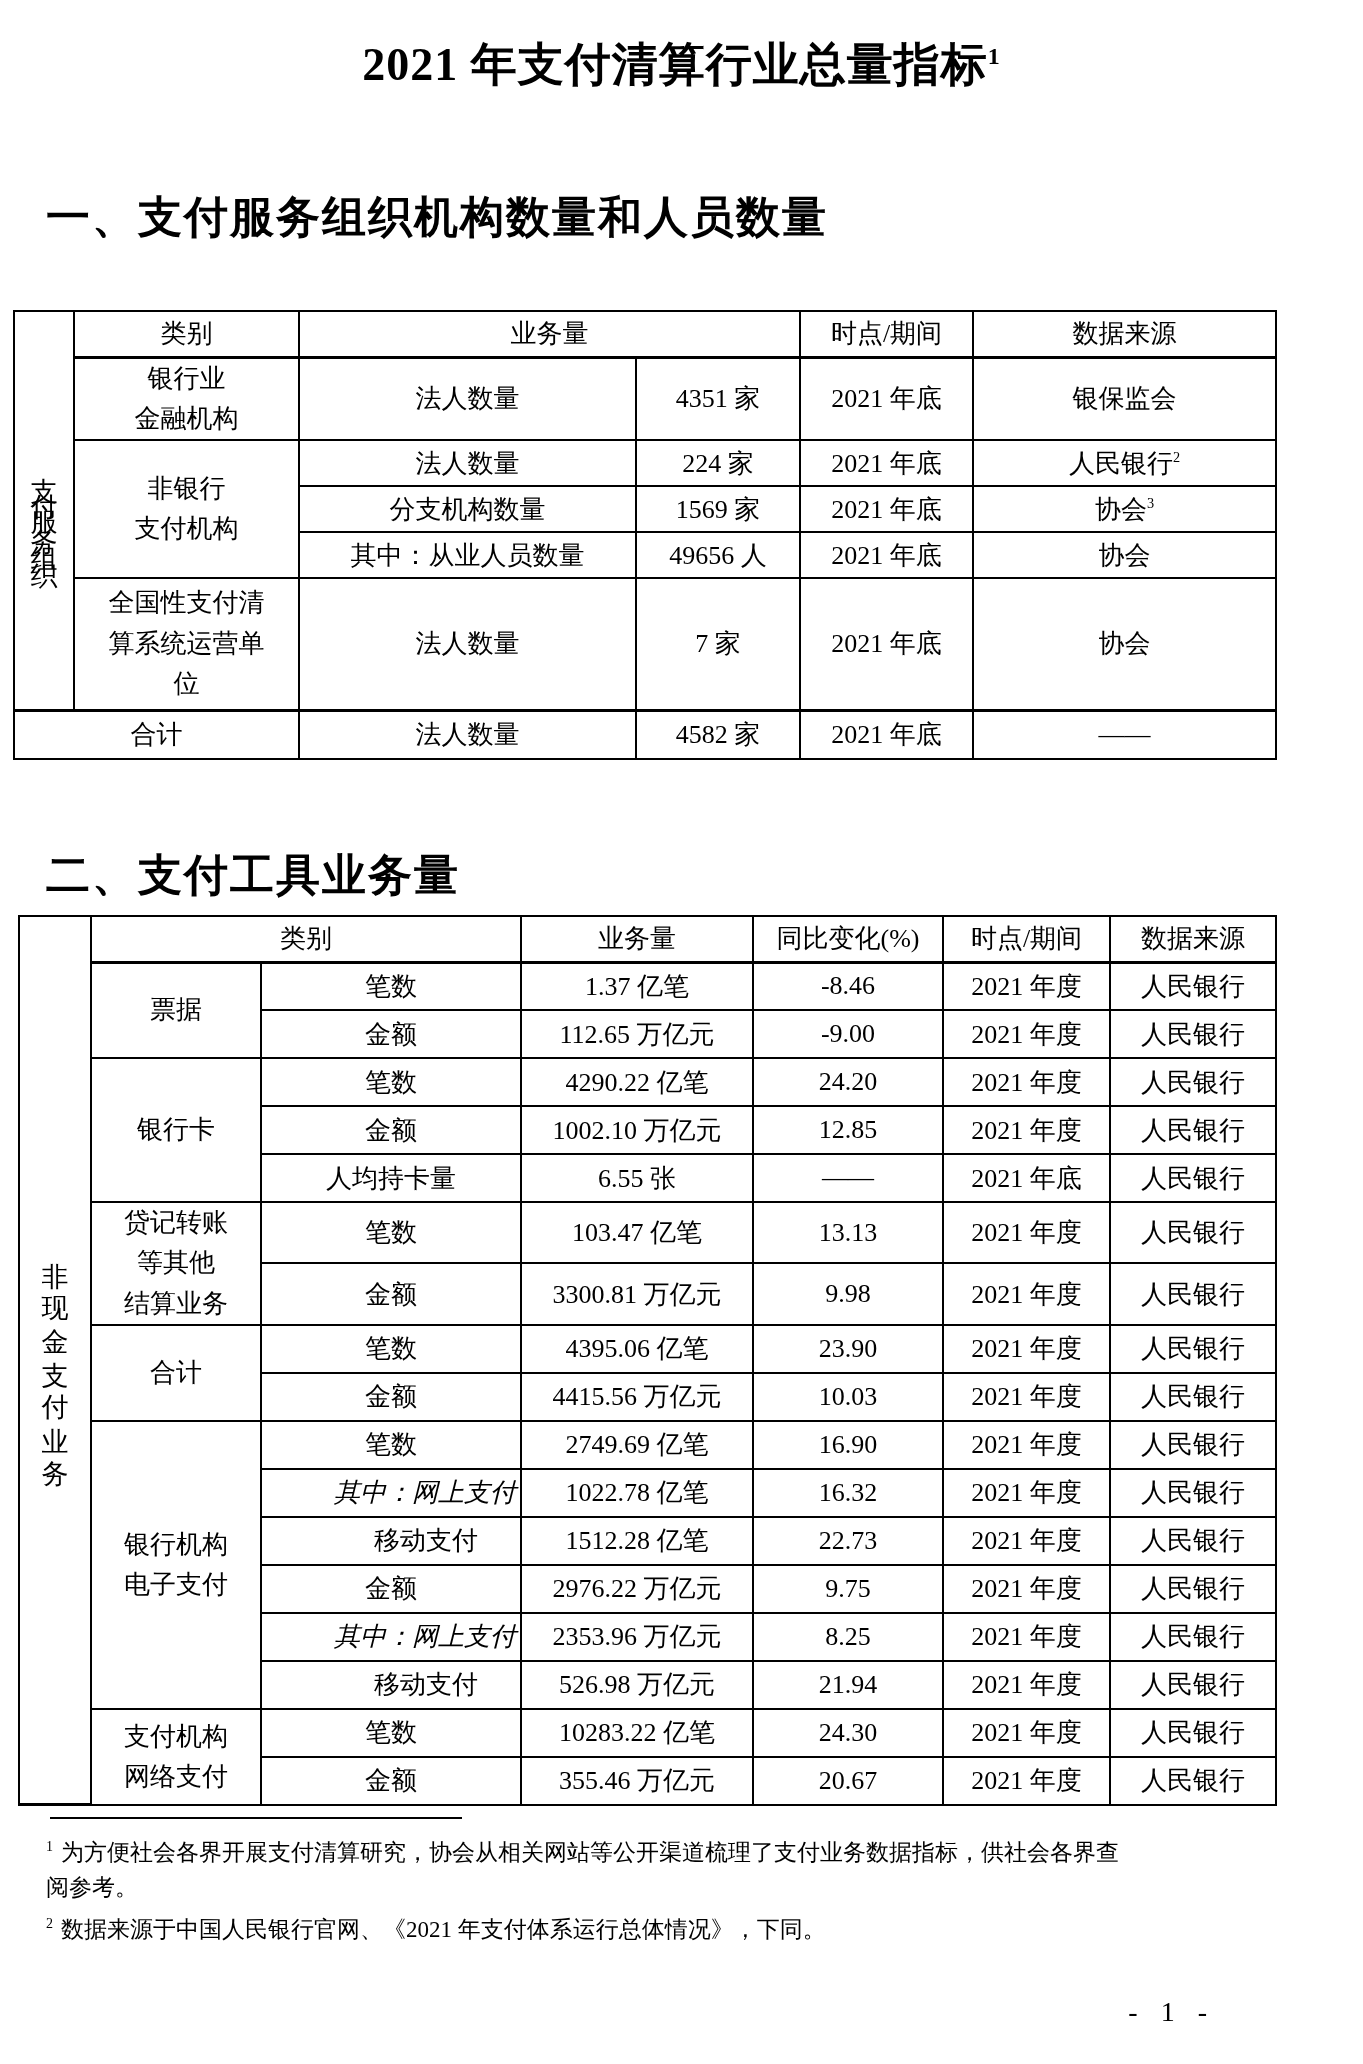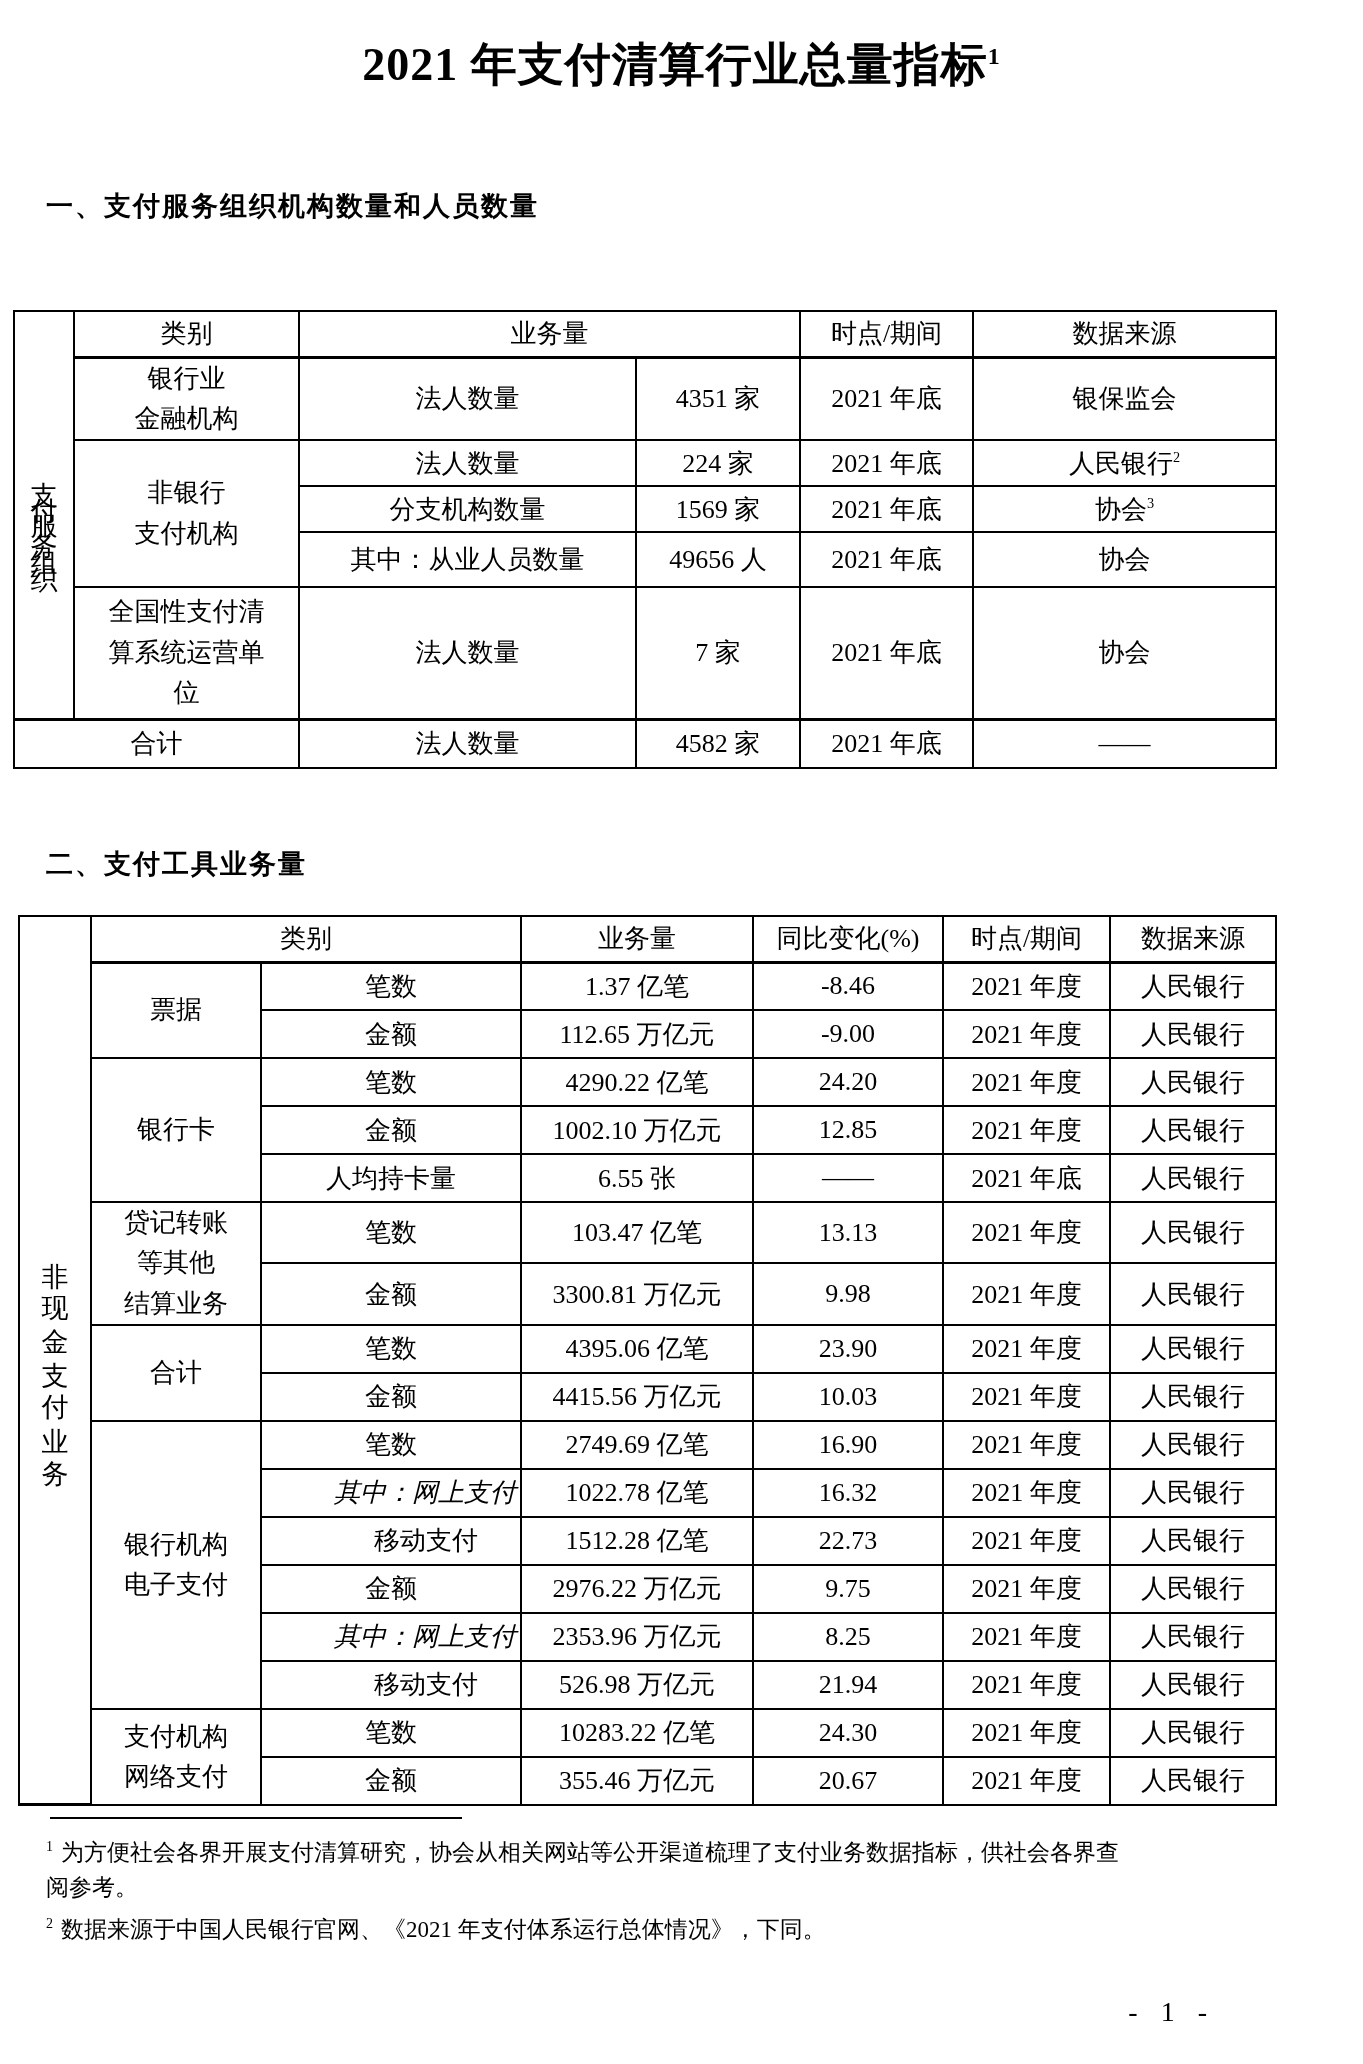--- a/index.html
+++ b/index.html
@@ -9,21 +9,21 @@
     position:relative; overflow:hidden;
   }
   .title {
     position:absolute; top:34px; left:0; width:100%;
     text-align:center; font-size:46px; font-weight:700; letter-spacing:1px;
   }
   .title sup { font-size:24px; }
   .sec-heading {
     position:absolute; left:46px;
     font-family:"Liberation Sans","DejaVu Sans",sans-serif;
-    font-weight:700; font-size:27px; letter-spacing:2px;
+    font-weight:700; font-size:44px; letter-spacing:2px;
   }
   #sec1-heading { top:188px; }
   #sec2-heading { top:846px; }
   .twrap1 { position:absolute; top:310px; left:13px;  width:1264px; }
   .twrap2 { position:absolute; top:915px; left:18px;  width:1259px; }
   table { border-collapse:collapse; table-layout:fixed; width:100%; }
   td {
     border:2px solid #000; text-align:center; vertical-align:middle;
     font-size:26px; padding:0 4px; overflow:hidden;
   }
@@ -94,21 +94,21 @@
       <td>224 家</td>
       <td>2021 年底</td>
       <td><span>人民银行</span><sup>2</sup></td>
     </tr>
     <tr style="height:46px">
       <td>分支机构数量</td>
       <td>1569 家</td>
       <td>2021 年底</td>
       <td><span>协会</span><sup>3</sup></td>
     </tr>
-    <tr style="height:55px">
+    <tr style="height:46px">
       <td>其中：从业人员数量</td>
       <td>49656 人</td>
       <td>2021 年底</td>
       <td>协会</td>
     </tr>
     <tr style="height:132px">
       <td class="prewrap">全国性支付清
 算系统运营单
 位</td>
       <td>法人数量</td>

